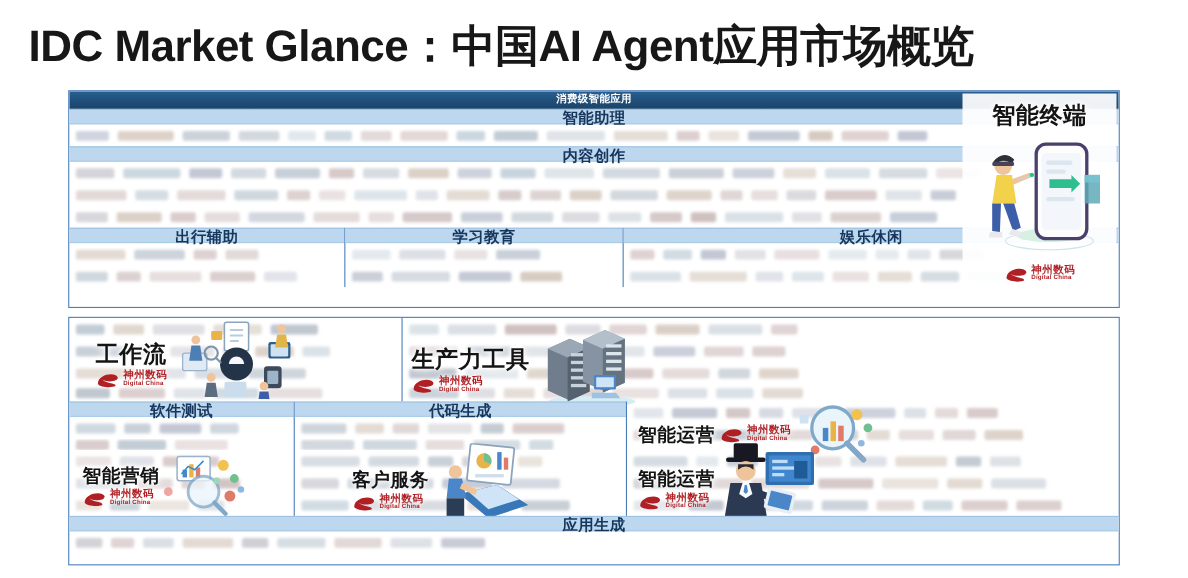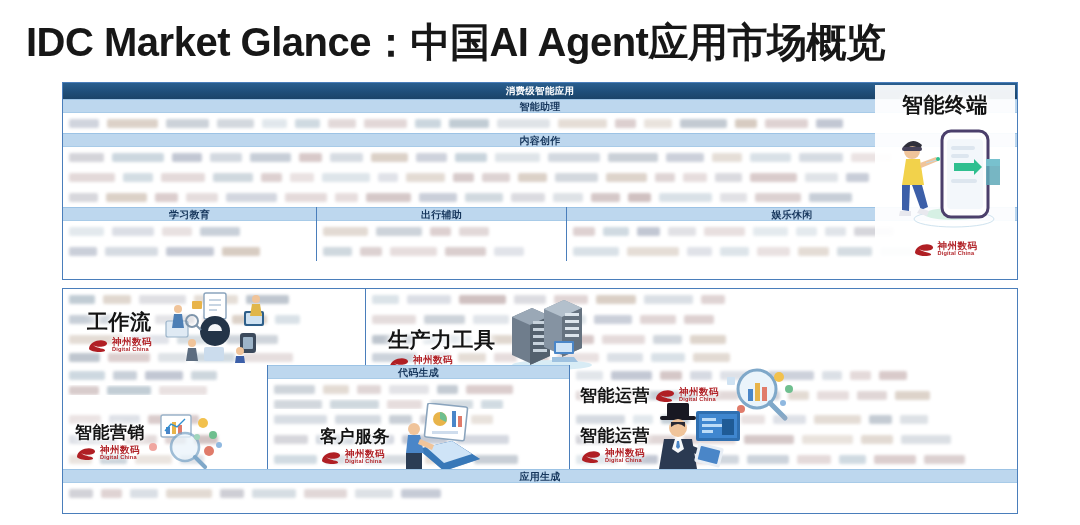--- a/index.html
+++ b/index.html
@@ -65,21 +65,21 @@
     font-weight: bold;
     text-align: center;
     letter-spacing: 0.3px;
   }
 
   .bar-sub {
     position: relative;
     height: 14px;
     background: #bdd7ee;
     color: #16365c;
-    font-size: 10px;
+    font-size: 14px;
     line-height: 14px;
     font-weight: bold;
     text-align: center;
     letter-spacing: 0.3px;
     border-top: 1px solid #9cc3e5;
     border-bottom: 1px solid #a8cbe8;
   }
 
   
   .logo-row {
@@ -263,49 +263,49 @@
           <span class="logo-chip" style="width: 30px; background: rgb(154, 166, 180); opacity: 0.32;"></span>
           <span class="logo-chip" style="width: 29px; background: rgb(183, 160, 160); opacity: 0.57;"></span>
           <span class="logo-chip" style="width: 23px; background: rgb(183, 160, 160); opacity: 0.65;"></span>
           <span class="logo-chip" style="width: 53px; background: rgb(169, 188, 201); opacity: 0.43;"></span>
           <span class="logo-chip" style="width: 27px; background: rgb(179, 179, 189); opacity: 0.39;"></span>
           <span class="logo-chip" style="width: 46px; background: rgb(183, 160, 160); opacity: 0.48;"></span>
           <span class="logo-chip" style="width: 43px; background: rgb(168, 180, 194); opacity: 0.64;"></span>
         </div>
 
       <div class="cols">
+        <div class="col" style="width:250px">
+          <div class="bar-sub">出行辅助</div>
+          <div class="logo-row" id="tl1">
+              <span class="logo-chip" style="width: 45px; background: rgb(194, 176, 160); opacity: 0.46;"></span>
+              <span class="logo-chip" style="width: 46px; background: rgb(154, 166, 180); opacity: 0.49;"></span>
+              <span class="logo-chip" style="width: 21px; background: rgb(192, 168, 168); opacity: 0.53;"></span>
+              <span class="logo-chip" style="width: 30px; background: rgb(183, 160, 160); opacity: 0.4;"></span>
+            </div>
+          <div class="logo-row" id="tl2">
+              <span class="logo-chip" style="width: 29px; background: rgb(159, 176, 189); opacity: 0.49;"></span>
+              <span class="logo-chip" style="width: 22px; background: rgb(183, 160, 160); opacity: 0.48;"></span>
+              <span class="logo-chip" style="width: 47px; background: rgb(192, 168, 168); opacity: 0.38;"></span>
+              <span class="logo-chip" style="width: 41px; background: rgb(183, 160, 160); opacity: 0.51;"></span>
+              <span class="logo-chip" style="width: 30px; background: rgb(160, 168, 187); opacity: 0.31;"></span>
+            </div>
+        </div>
         <div class="col" style="width:253px">
           <div class="bar-sub">学习教育</div>
           <div class="logo-row" id="el1">
               <span class="logo-chip" style="width: 35px; background: rgb(169, 188, 201); opacity: 0.32;"></span>
               <span class="logo-chip" style="width: 42px; background: rgb(160, 168, 187); opacity: 0.37;"></span>
               <span class="logo-chip" style="width: 30px; background: rgb(183, 160, 160); opacity: 0.31;"></span>
               <span class="logo-chip" style="width: 40px; background: rgb(168, 180, 194); opacity: 0.62;"></span>
             </div>
           <div class="logo-row" id="el2">
               <span class="logo-chip" style="width: 28px; background: rgb(160, 168, 187); opacity: 0.55;"></span>
               <span class="logo-chip" style="width: 53px; background: rgb(168, 180, 194); opacity: 0.47;"></span>
               <span class="logo-chip" style="width: 48px; background: rgb(160, 168, 187); opacity: 0.61;"></span>
               <span class="logo-chip" style="width: 38px; background: rgb(194, 176, 160); opacity: 0.64;"></span>
-            </div>
-        </div>
-        <div class="col" style="width:250px">
-          <div class="bar-sub">出行辅助</div>
-          <div class="logo-row" id="tl1">
-              <span class="logo-chip" style="width: 45px; background: rgb(194, 176, 160); opacity: 0.46;"></span>
-              <span class="logo-chip" style="width: 46px; background: rgb(154, 166, 180); opacity: 0.49;"></span>
-              <span class="logo-chip" style="width: 21px; background: rgb(192, 168, 168); opacity: 0.53;"></span>
-              <span class="logo-chip" style="width: 30px; background: rgb(183, 160, 160); opacity: 0.4;"></span>
-            </div>
-          <div class="logo-row" id="tl2">
-              <span class="logo-chip" style="width: 29px; background: rgb(159, 176, 189); opacity: 0.49;"></span>
-              <span class="logo-chip" style="width: 22px; background: rgb(183, 160, 160); opacity: 0.48;"></span>
-              <span class="logo-chip" style="width: 47px; background: rgb(192, 168, 168); opacity: 0.38;"></span>
-              <span class="logo-chip" style="width: 41px; background: rgb(183, 160, 160); opacity: 0.51;"></span>
-              <span class="logo-chip" style="width: 30px; background: rgb(160, 168, 187); opacity: 0.31;"></span>
             </div>
         </div>
         <div class="col" style="flex:1 1 auto">
           <div class="bar-sub">娱乐休闲</div>
           <div class="logo-row" id="nl1">
               <span class="logo-chip" style="width: 22px; background: rgb(192, 168, 168); opacity: 0.52;"></span>
               <span class="logo-chip" style="width: 26px; background: rgb(169, 188, 201); opacity: 0.54;"></span>
               <span class="logo-chip" style="width: 23px; background: rgb(160, 168, 187); opacity: 0.64;"></span>
               <span class="logo-chip" style="width: 28px; background: rgb(179, 179, 189); opacity: 0.38;"></span>
               <span class="logo-chip" style="width: 41px; background: rgb(192, 168, 168); opacity: 0.36;"></span>
@@ -473,21 +473,21 @@
               <span class="logo-chip" style="width: 45px; background: rgb(168, 180, 194); opacity: 0.58;"></span>
               <span class="logo-chip" style="width: 25px; background: rgb(179, 179, 189); opacity: 0.42;"></span>
               <span class="logo-chip" style="width: 28px; background: rgb(194, 176, 160); opacity: 0.42;"></span>
               <span class="logo-chip" style="width: 23px; background: rgb(192, 168, 168); opacity: 0.38;"></span>
               <span class="logo-chip" style="width: 24px; background: rgb(183, 160, 160); opacity: 0.44;"></span>
               <span class="logo-chip" style="width: 42px; background: rgb(192, 168, 168); opacity: 0.34;"></span>
               <span class="logo-chip" style="width: 36px; background: rgb(168, 180, 194); opacity: 0.4;"></span>
               <span class="logo-chip" style="width: 34px; background: rgb(169, 188, 201); opacity: 0.43;"></span>
               <span class="logo-chip" style="width: 37px; background: rgb(194, 176, 160); opacity: 0.46;"></span>
             </div>
-          <div class="callout" style="left:22px; top:10px;align-items:flex-end;">
+          <div class="callout" style="left:8px; top:10px;">
             <div class="stack stack-left">
               <div class="callout-label lg">生产力工具</div>
               <div class="dc-logo">
                 <svg class="dc-swoosh" width="22" height="16" viewBox="0 0 22 16">
                   <path d="M2 12 C2 3, 18 1, 20 6 C21 10, 10 11, 6 8 C10 12, 19 11, 18 14 C14 16, 4 15, 2 12 Z" fill="#b01f24"></path>
                 </svg>
                 <div class="dc-text">
                   <div class="dc-cn">神州数码</div>
                   <div class="dc-en">Digital China</div>
                 </div>
@@ -517,20 +517,21 @@
               <rect x="52" y="46" width="20" height="13" rx="1" fill="#4a86c8"></rect>
               <rect x="54" y="48" width="16" height="9" fill="#cfe4f7"></rect>
               <path d="M50 62 l22 0 l4 5 l-26 0 Z" fill="#9fc2e0"></path>
             </svg>
           </div>
         </div>
       </div>
 
       <div class="cols">
         <div class="col" style="width:204px">
+          <div class="bar-sub">软件测试</div>
           <div class="logo-row" id="e21">
               <span class="logo-chip" style="width: 36px; background: rgb(169, 188, 201); opacity: 0.57;"></span>
               <span class="logo-chip" style="width: 24px; background: rgb(168, 180, 194); opacity: 0.62;"></span>
               <span class="logo-chip" style="width: 38px; background: rgb(160, 168, 187); opacity: 0.63;"></span>
               <span class="logo-chip" style="width: 26px; background: rgb(159, 176, 189); opacity: 0.51;"></span>
             </div>
           <div class="logo-row" id="e22" style="height:10px">
               <span class="logo-chip" style="width: 30px; background: rgb(183, 160, 160); opacity: 0.53;"></span>
               <span class="logo-chip" style="width: 44px; background: rgb(159, 176, 189); opacity: 0.63;"></span>
               <span class="logo-chip" style="width: 48px; background: rgb(192, 168, 168); opacity: 0.34;"></span>

